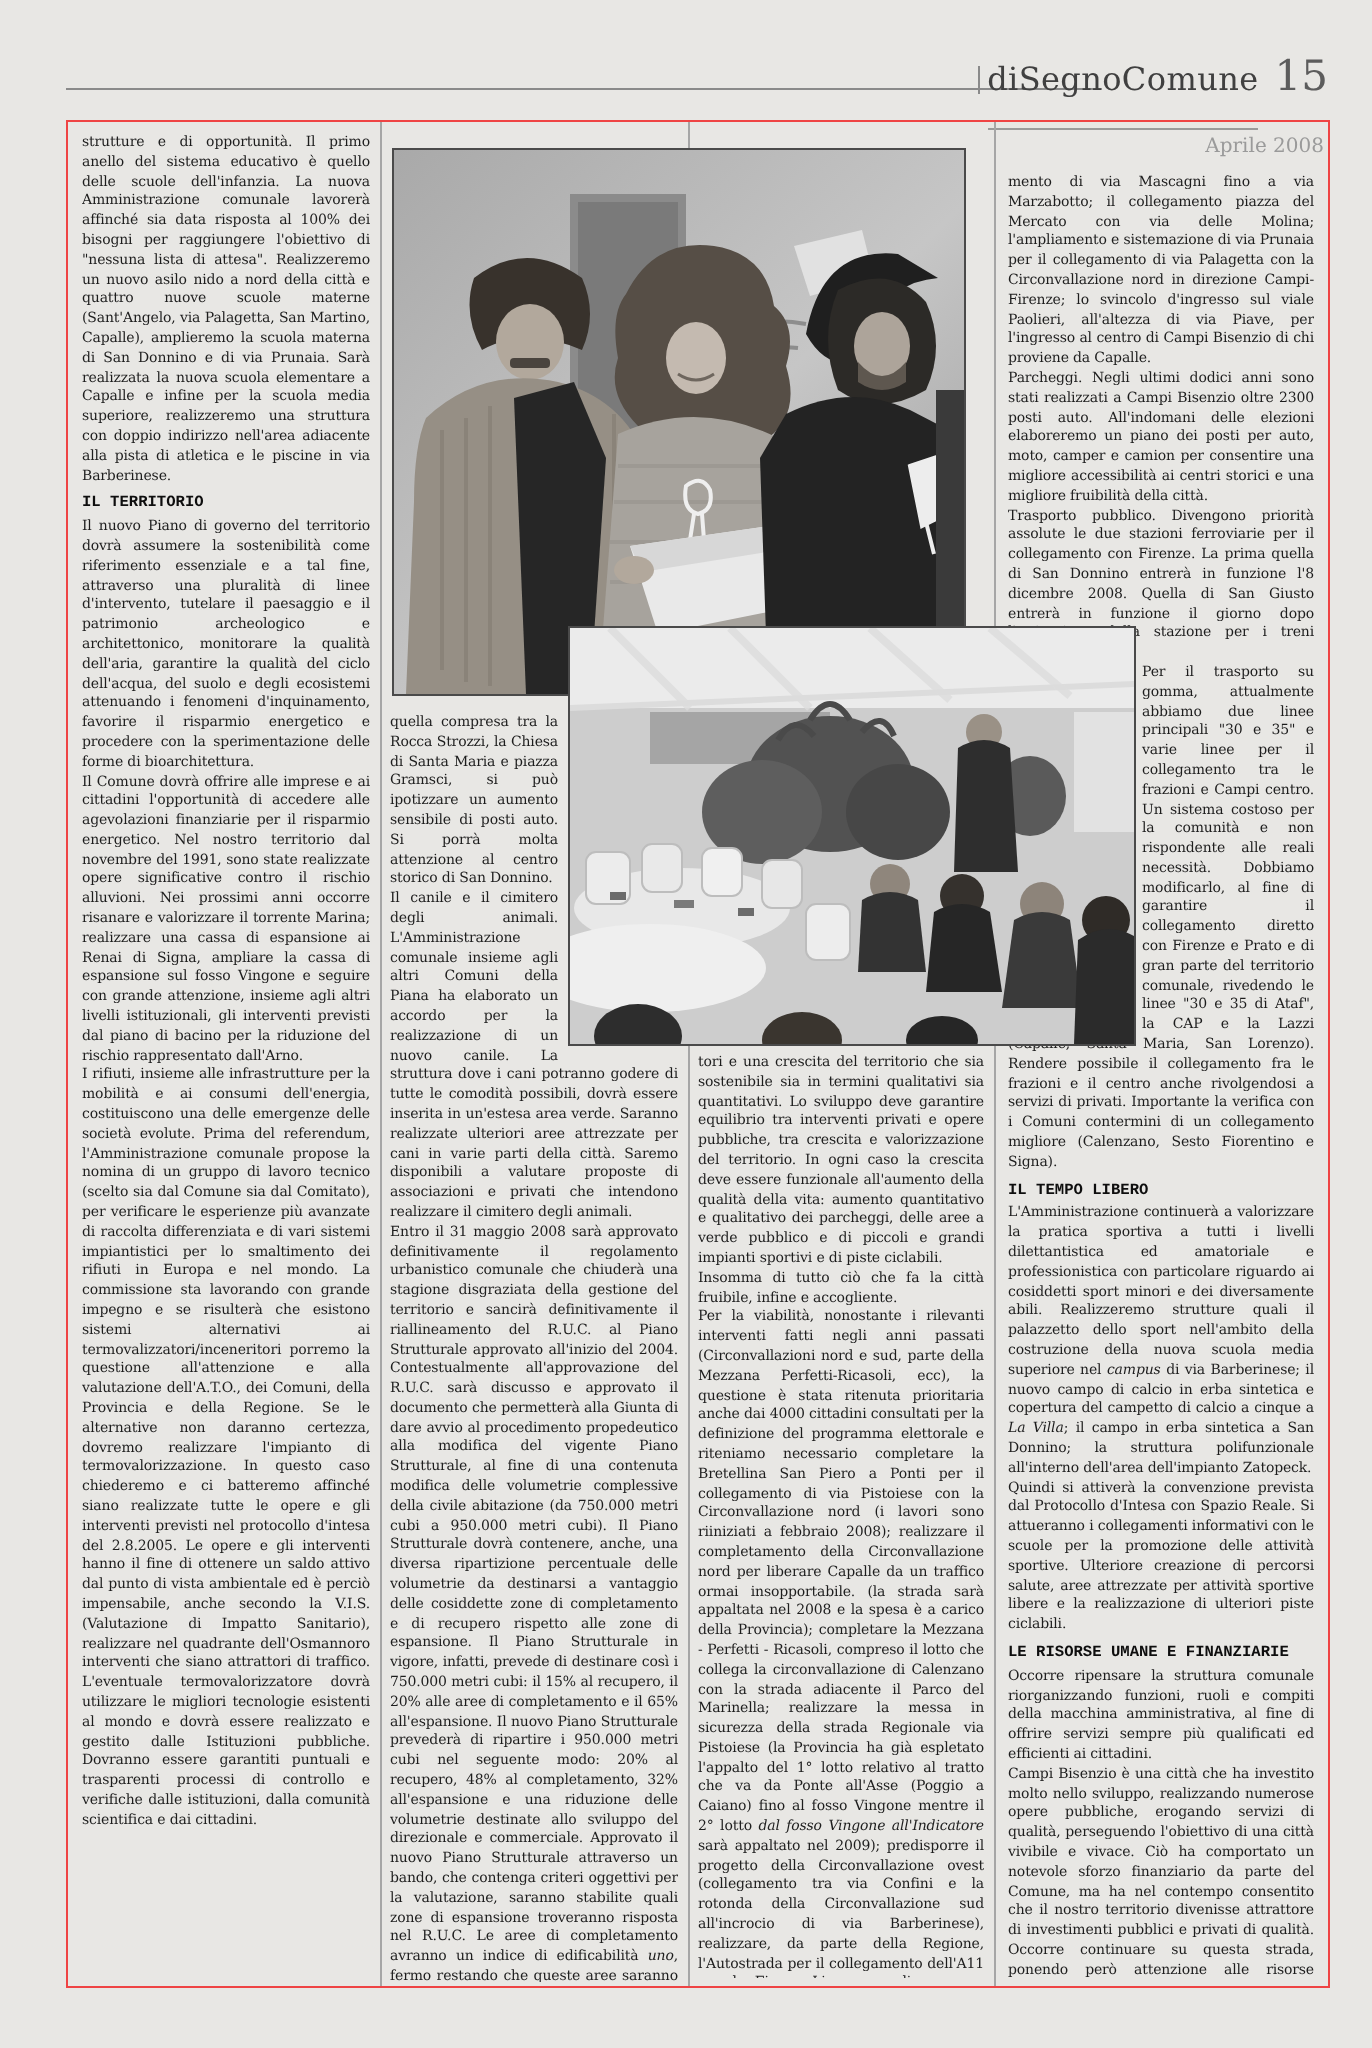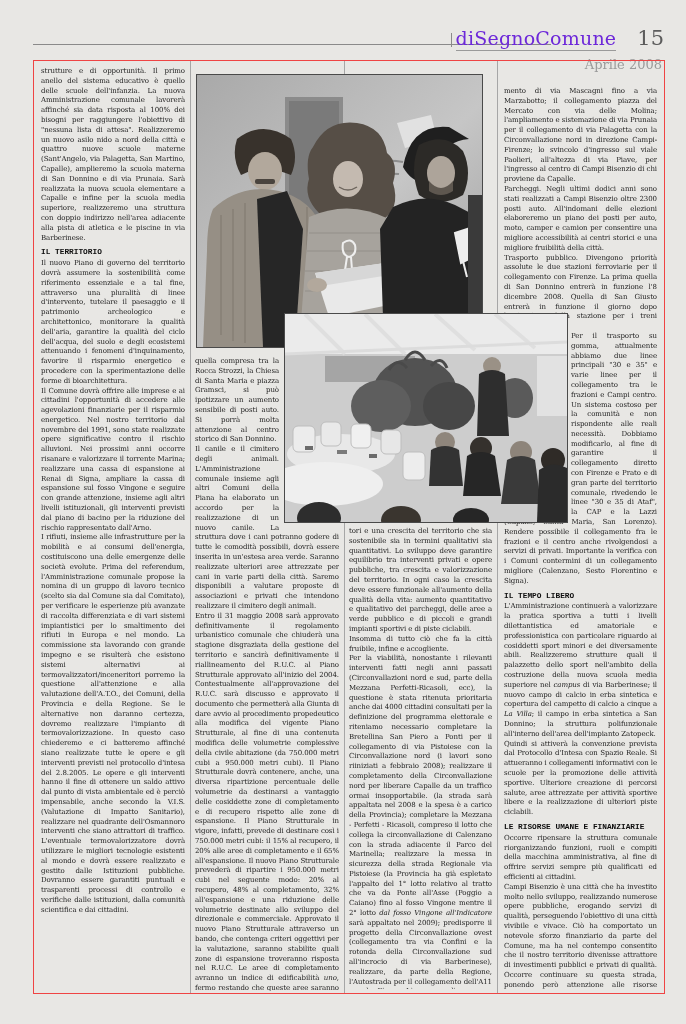--- a/index.html
+++ b/index.html
@@ -8,23 +8,23 @@
     background:#e8e7e4;
     font-family:"DejaVu Serif",serif;
     -webkit-font-smoothing:antialiased;
   }
   .page{position:relative;width:686px;height:1024px;overflow:hidden;}
 
   
   .header-rule{position:absolute;left:33px;top:44px;width:518px;height:1px;background:#8a8a8a;}
   .masthead{position:absolute;right:22px;top:26px;text-align:right;white-space:nowrap;}
   .mh-tick{display:inline-block;width:1px;height:14px;background:#8a8a8a;margin-right:4px;vertical-align:-2px;}
-  .mh-title{font-size:19px;color:#6d28d9;border-bottom:1px solid #9a9a9a;padding-bottom:1px;letter-spacing:.2px;}
-  .mh-page{font-size:21px;color:#5c5c5c;margin-left:21px;}
-  .mh-date{font-size:13px;color:#9a9a9a;margin-top:7px;padding-right:2px;}
+  .mh-title{font-size:16px;color:#404040;border-bottom:1px solid #9a9a9a;padding-bottom:15px;letter-spacing:.2px;}
+  .mh-page{font-size:21px;color:#5c5c5c;margin-left:8px;}
+  .mh-date{font-size:10px;color:#9a9a9a;margin-top:18px;padding-right:2px;}
 
   
   .frame{position:absolute;left:33px;top:60px;width:630px;height:932px;border:1px solid #ef4444;}
   .divider{position:absolute;top:0;bottom:0;width:1px;background:#a6a6a6;}
   .d1{left:156px}.d2{left:310px}.d3{left:463px}
 
   
   .col{position:absolute;font-size:7px;line-height:9.8px;color:#1d1d1d;
        letter-spacing:-0.08px;overflow:hidden;z-index:1;}
   .col1{left:7px;  top:6px;  width:144px;height:878px;}

